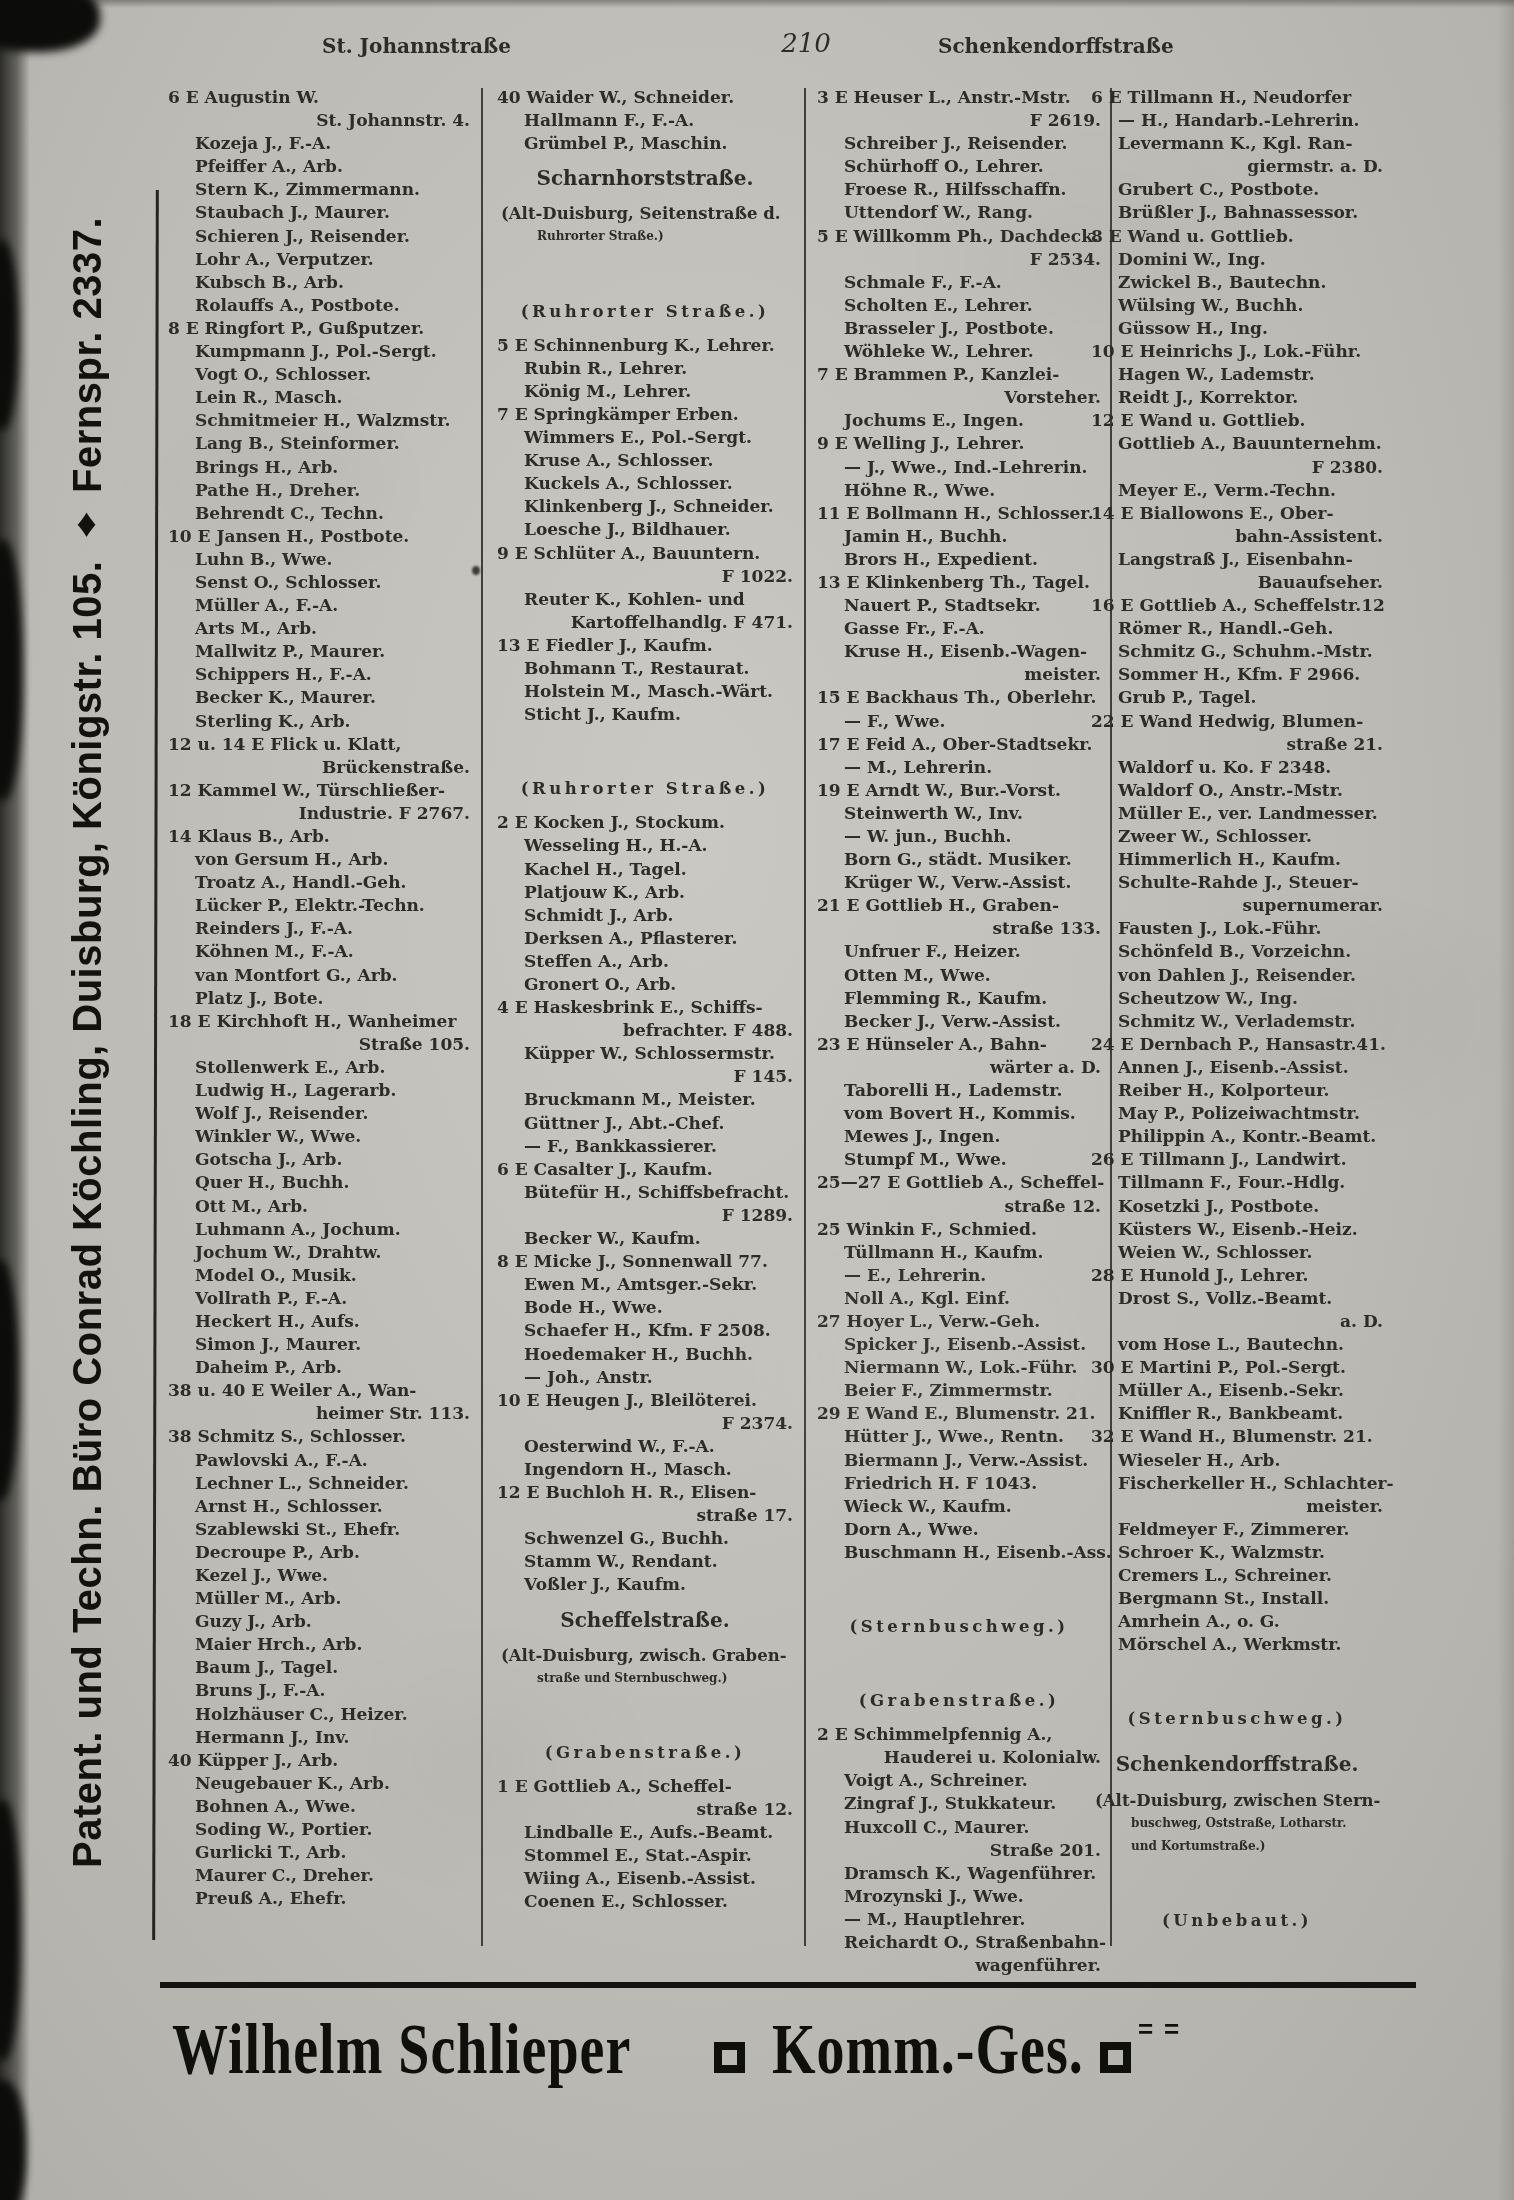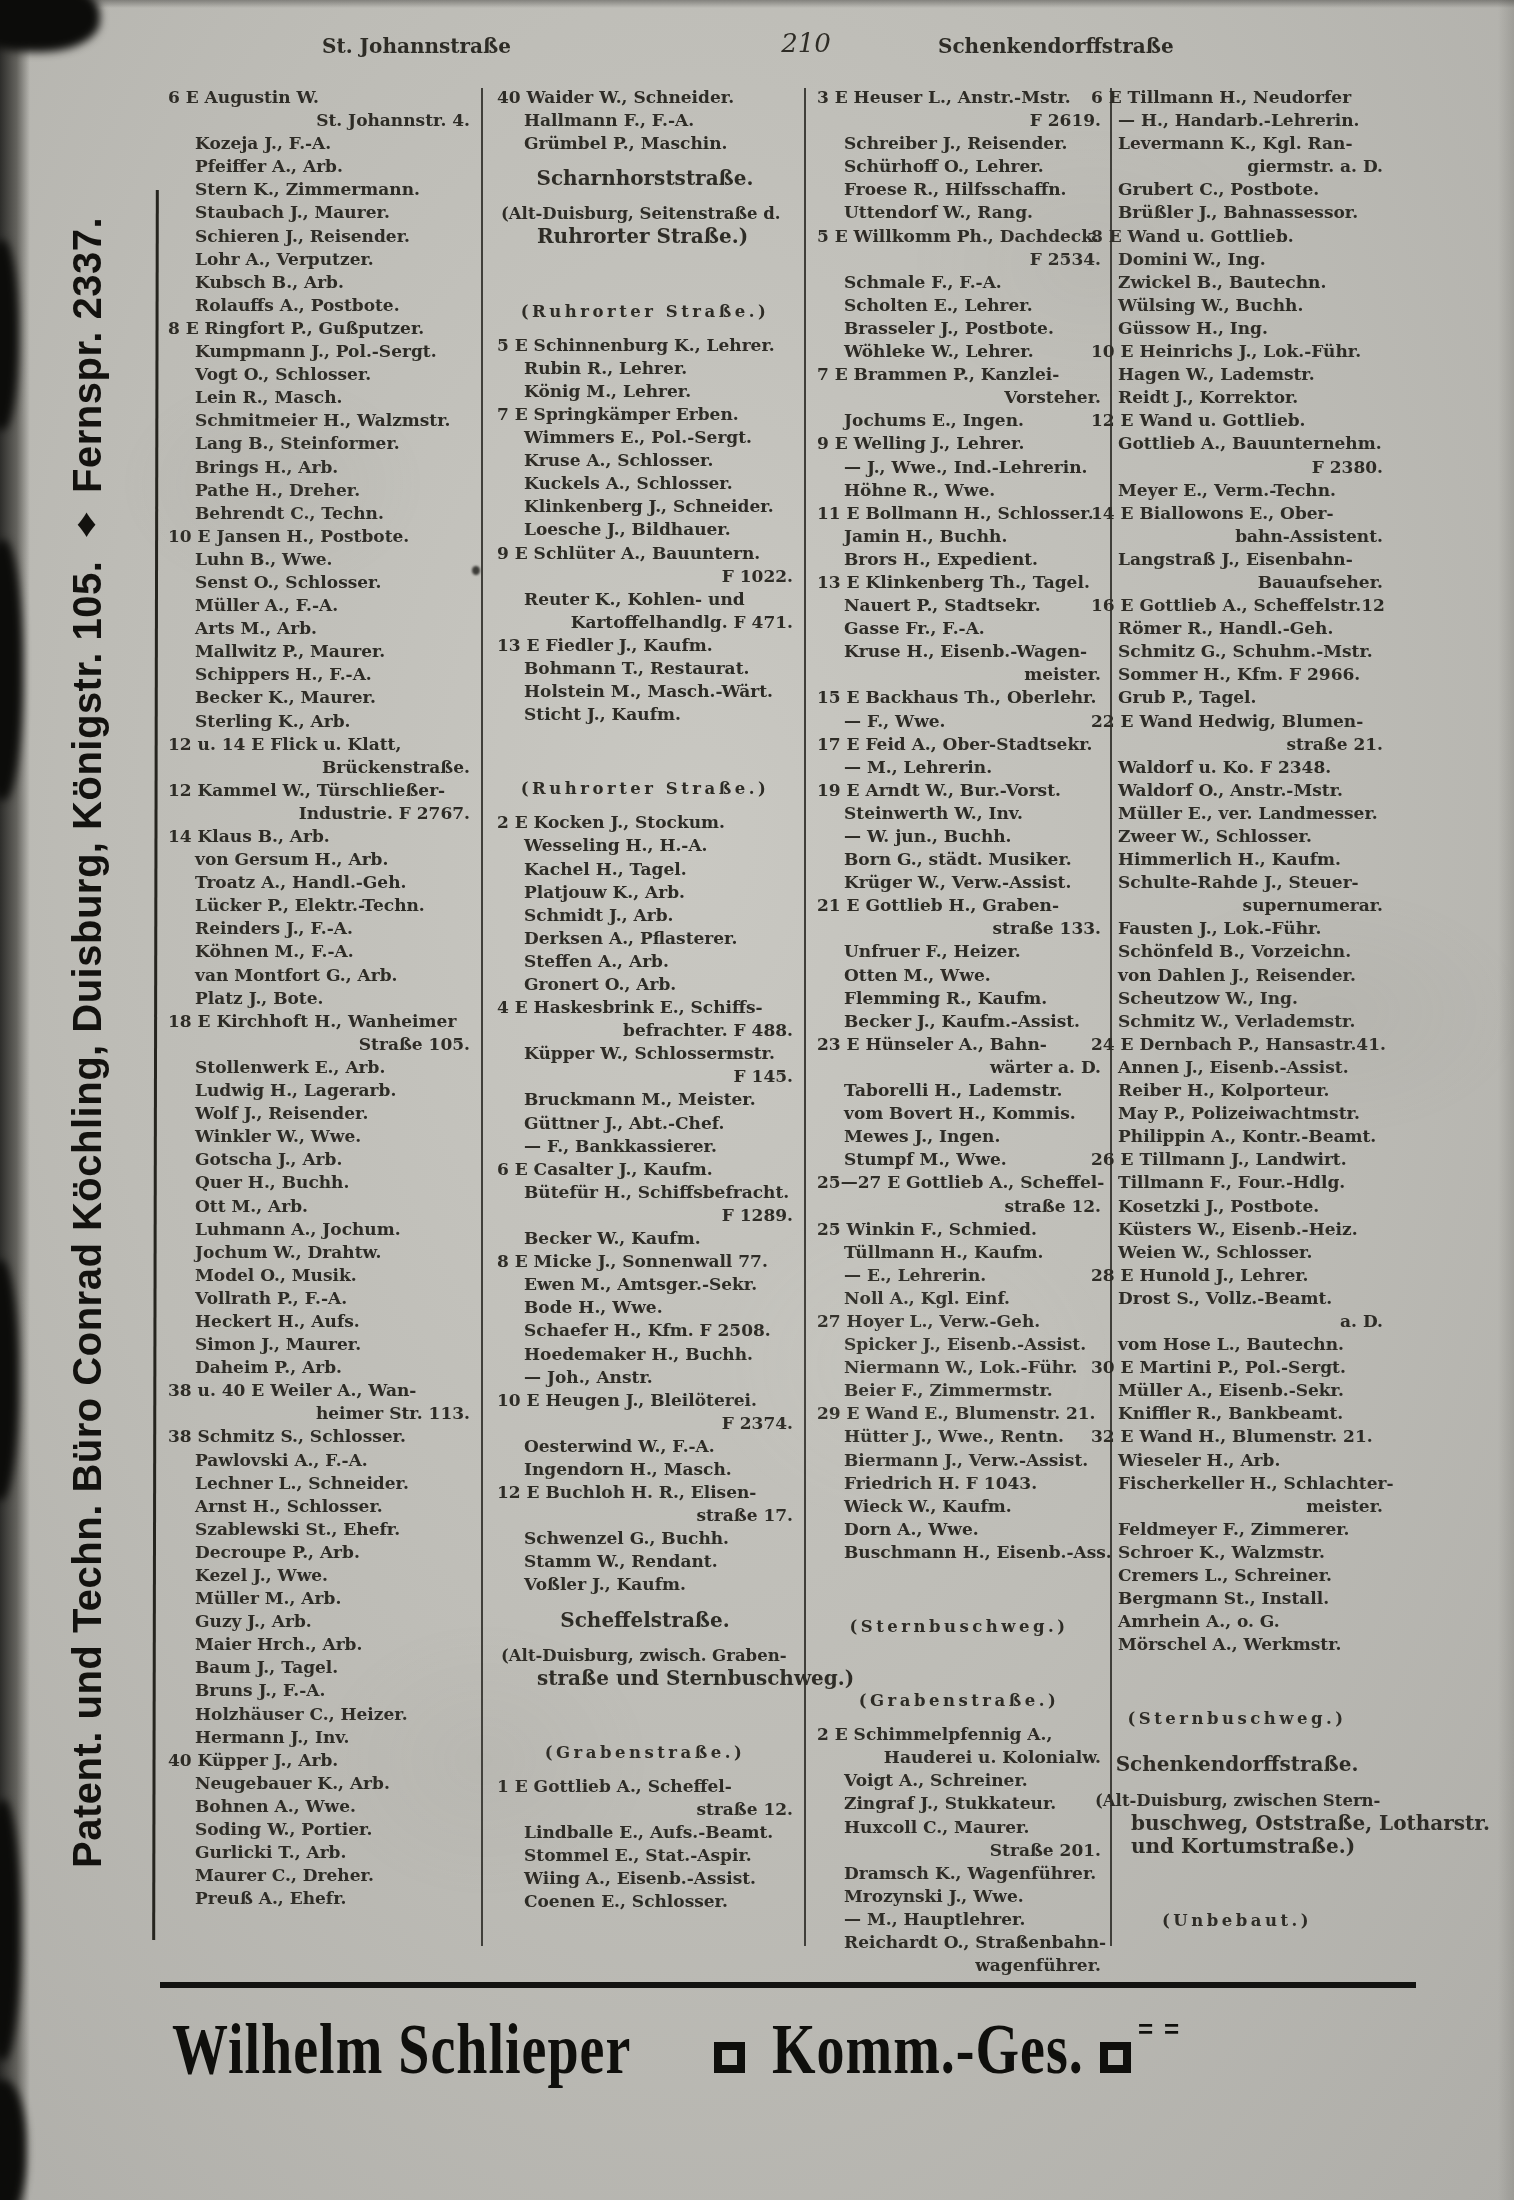--- a/index.html
+++ b/index.html
@@ -44,21 +44,21 @@
   .col{position:absolute;top:86px;font-size:17px;line-height:23.1px;font-weight:bold;white-space:nowrap;}
   .col0{left:168px;width:302px;}
   .col1{left:497px;width:296px;}
   .col2{left:817px;width:284px;}
   .col3{left:1091px;width:292px;}
   .ln{padding-left:27px;}
   .num{padding-left:0;}
   .cont{padding-left:56px;text-align:right;}
   .head{font-size:20px;text-align:center;padding:1px 0;}
   .note{padding-left:4px;font-size:16.5px;}
-  .notec{padding-left:40px;font-size:20px;}
+  .notec{padding-left:40px;font-size:12px;}
   .spnote{text-align:center;letter-spacing:3.5px;font-size:16.5px;margin-top:40px;}
   .gap{height:11px;}
   
   .footer-rule{position:absolute;left:160px;top:1982px;width:1256px;height:6px;background:#131311;}
   .ad-name{position:absolute;left:172px;top:2008px;font-family:"Liberation Serif",serif;font-weight:bold;
     font-size:56px;color:#0f0f0c;transform:scaleY(1.28);transform-origin:top left;letter-spacing:1px;}
   .ad-type{position:absolute;left:772px;top:2008px;font-family:"Liberation Serif",serif;font-weight:bold;
     font-size:56px;color:#0f0f0c;transform:scaleY(1.28);transform-origin:top left;letter-spacing:1px;}
   .ad-sq{position:absolute;width:15px;height:15px;border:8px solid #0f0f0c;}
   .sq1{left:714px;top:2042px;}
@@ -302,21 +302,21 @@
       <div class="ln num">19 E Arndt W., Bur.-Vorst.</div>
       <div class="ln">Steinwerth W., Inv.</div>
       <div class="ln">— W. jun., Buchh.</div>
       <div class="ln">Born G., städt. Musiker.</div>
       <div class="ln">Krüger W., Verw.-Assist.</div>
       <div class="ln num">21 E Gottlieb H., Graben-</div>
       <div class="ln cont">straße 133.</div>
       <div class="ln">Unfruer F., Heizer.</div>
       <div class="ln">Otten M., Wwe.</div>
       <div class="ln">Flemming R., Kaufm.</div>
-      <div class="ln">Becker J., Kaufm.-Assist.</div>
+      <div class="ln">Becker J., Verw.-Assist.</div>
       <div class="ln num">23 E Hünseler A., Bahn-</div>
       <div class="ln cont">wärter a. D.</div>
       <div class="ln">Taborelli H., Lademstr.</div>
       <div class="ln">vom Bovert H., Kommis.</div>
       <div class="ln">Mewes J., Ingen.</div>
       <div class="ln">Stumpf M., Wwe.</div>
       <div class="ln num">25—27 E Gottlieb A., Scheffel-</div>
       <div class="ln cont">straße 12.</div>
       <div class="ln num">25 Winkin F., Schmied.</div>
       <div class="ln">Tüllmann H., Kaufm.</div>

